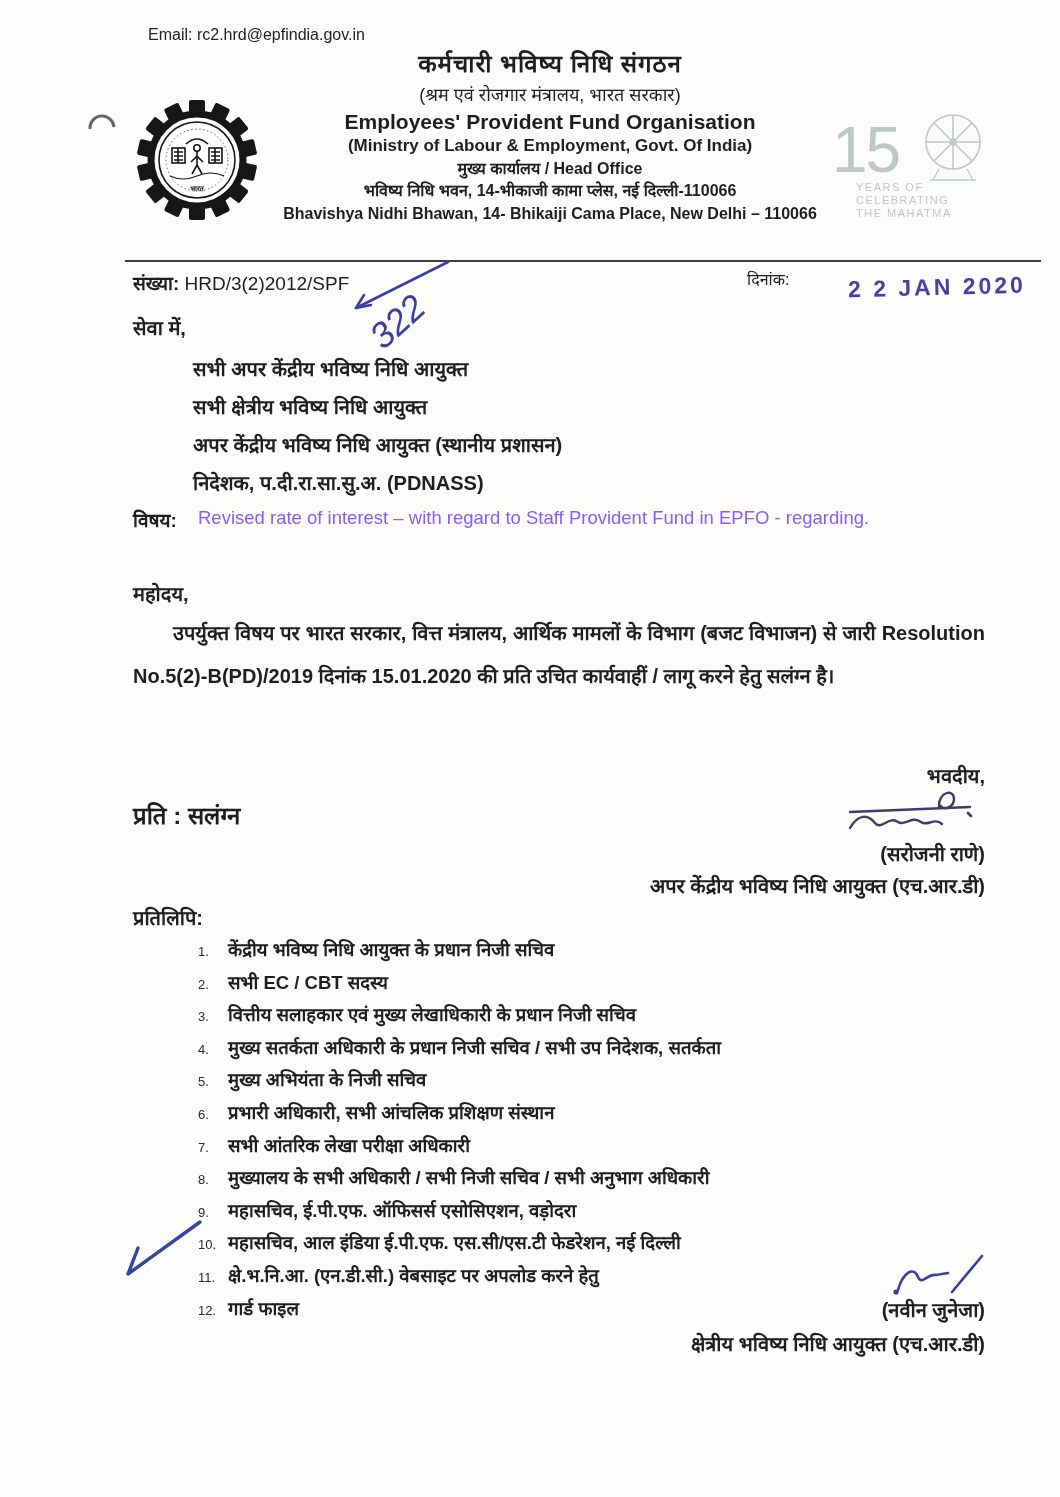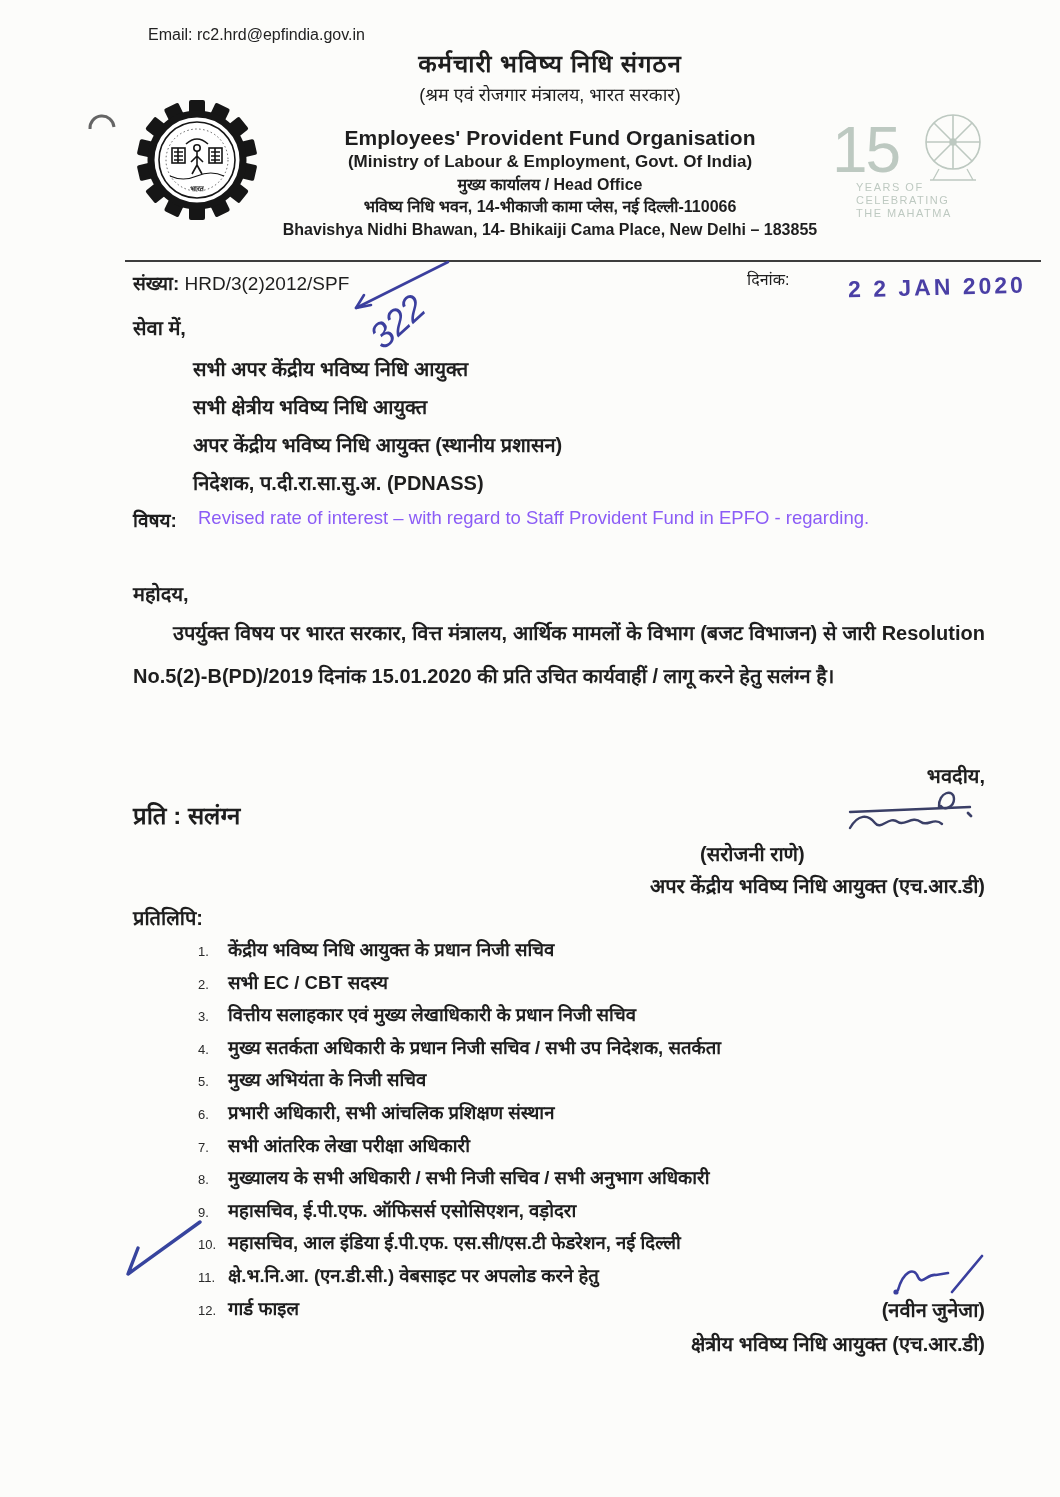--- a/index.html
+++ b/index.html
@@ -10,21 +10,21 @@
     background:#fcfcfa;
     font-family:"Liberation Sans","DejaVu Sans",sans-serif;
     color:#1e1e1e;
     overflow:hidden;
   }
   .abs{position:absolute;}
   .email{left:148px;top:26px;font-size:16px;color:#222;}
   .head{left:255px;top:50px;width:590px;text-align:center;line-height:1.15;}
   .h-org-hi{font-size:24px;font-weight:700;letter-spacing:1px;}
   .h-min-hi{font-size:18px;margin-top:7px;}
-  .h-org-en{font-size:21px;font-weight:700;margin-top:21px;}
+  .h-org-en{font-size:21px;font-weight:700;margin-top:5px;}
   .h-min-en{font-size:17px;font-weight:700;margin-top:2px;}
   .h-office{font-size:16px;font-weight:700;margin-top:4px;}
   .h-addr-hi{font-size:16px;font-weight:600;margin-top:4px;}
   .h-addr-en{font-size:16px;font-weight:700;margin-top:4px;}
   .h-web{font-size:16px;font-weight:700;margin-top:3px;}
   .annv{left:818px;top:100px;width:190px;height:118px;}
   .rule{left:125px;top:260px;width:916px;height:0;border-top:2px solid #3d3d3d;}
   .ref-label{left:133px;top:270px;font-size:19px;font-weight:600;}
   .ref-value{font-weight:500;}
   .date-label{left:747px;top:268px;font-size:16px;font-weight:400;}
@@ -37,21 +37,21 @@
   .addressees{left:193px;top:350px;font-size:20px;line-height:38px;font-weight:600;}
   .subj-label{left:133px;top:507px;font-size:19px;font-weight:700;}
   .subj-text{left:198px;top:507px;font-size:18.5px;width:810px;color:#8b5cf6;}
   .mahoday{left:133px;top:580px;font-size:20px;font-weight:600;text-align:right;}
   .para{
     left:133px;top:612px;width:852px;
     font-size:20px;line-height:43px;
     text-align:justify;text-indent:40px;font-weight:600;
   }
   .bhavdiya{left:760px;top:762px;width:225px;text-align:right;font-size:20px;font-weight:600;}
-  .sig1-name{left:700px;top:840px;width:285px;text-align:left;font-size:20px;font-weight:700;}
+  .sig1-name{left:700px;top:840px;width:285px;text-align:right;font-size:20px;font-weight:700;}
   .sig1-desg{left:520px;top:872px;width:465px;text-align:right;font-size:20px;font-weight:700;}
   .prati{left:133px;top:798px;font-size:24px;font-weight:600;}
   .pratilipi{left:133px;top:904px;font-size:20px;font-weight:600;}
   .copies{left:198px;top:936px;}
   .copy-row{display:flex;height:32.6px;align-items:baseline;}
   .copy-num{width:30px;font-size:13px;color:#2a2a2a;flex:0 0 30px;}
   .copy-txt{font-size:18.5px;font-weight:600;white-space:nowrap;}
   .copy-row.bold .copy-txt{font-weight:800;}
   .sig2-name{left:700px;top:1296px;width:285px;text-align:right;font-size:20px;font-weight:700;}
   .sig2-desg{left:520px;top:1330px;width:465px;text-align:right;font-size:20px;font-weight:700;}
@@ -105,21 +105,21 @@
     <text x="61" y="95" font-size="7" text-anchor="middle" fill="#161616" font-weight="bold">भारत</text>
   </svg>
 
   <div class="abs head">
     <div class="h-org-hi">कर्मचारी भविष्य निधि संगठन</div>
     <div class="h-min-hi">(श्रम एवं रोजगार मंत्रालय, भारत सरकार)</div>
     <div class="h-org-en">Employees' Provident Fund Organisation</div>
     <div class="h-min-en">(Ministry of Labour &amp; Employment, Govt. Of India)</div>
     <div class="h-office">मुख्य कार्यालय / Head Office</div>
     <div class="h-addr-hi">भविष्य निधि भवन, 14-भीकाजी कामा प्लेस, नई दिल्ली-110066</div>
-    <div class="h-addr-en">Bhavishya Nidhi Bhawan, 14- Bhikaiji Cama Place, New Delhi – 183855</div>
+    <div class="h-addr-en">Bhavishya Nidhi Bhawan, 14- Bhikaiji Cama Place, New Delhi – 110066</div>
   </div>
 
   <svg class="abs annv" viewBox="0 0 190 118" opacity="0.75">
     <text x="14" y="72" font-size="64" font-weight="400" fill="#a9b8ae" letter-spacing="-2">15</text>
     <g stroke="#a9b8ae" stroke-width="1.6" fill="none">
       <circle cx="135" cy="42" r="27"></circle>
       <circle cx="135" cy="42" r="3" fill="#a9b8ae"></circle>
       <path d="M135,15 V69 M108,42 H162 M116,23 L154,61 M154,23 L116,61"></path>
       <path d="M121,69 L115,80 M149,69 L155,80 M112,80 H158" stroke-width="1.3"></path>
     </g>

